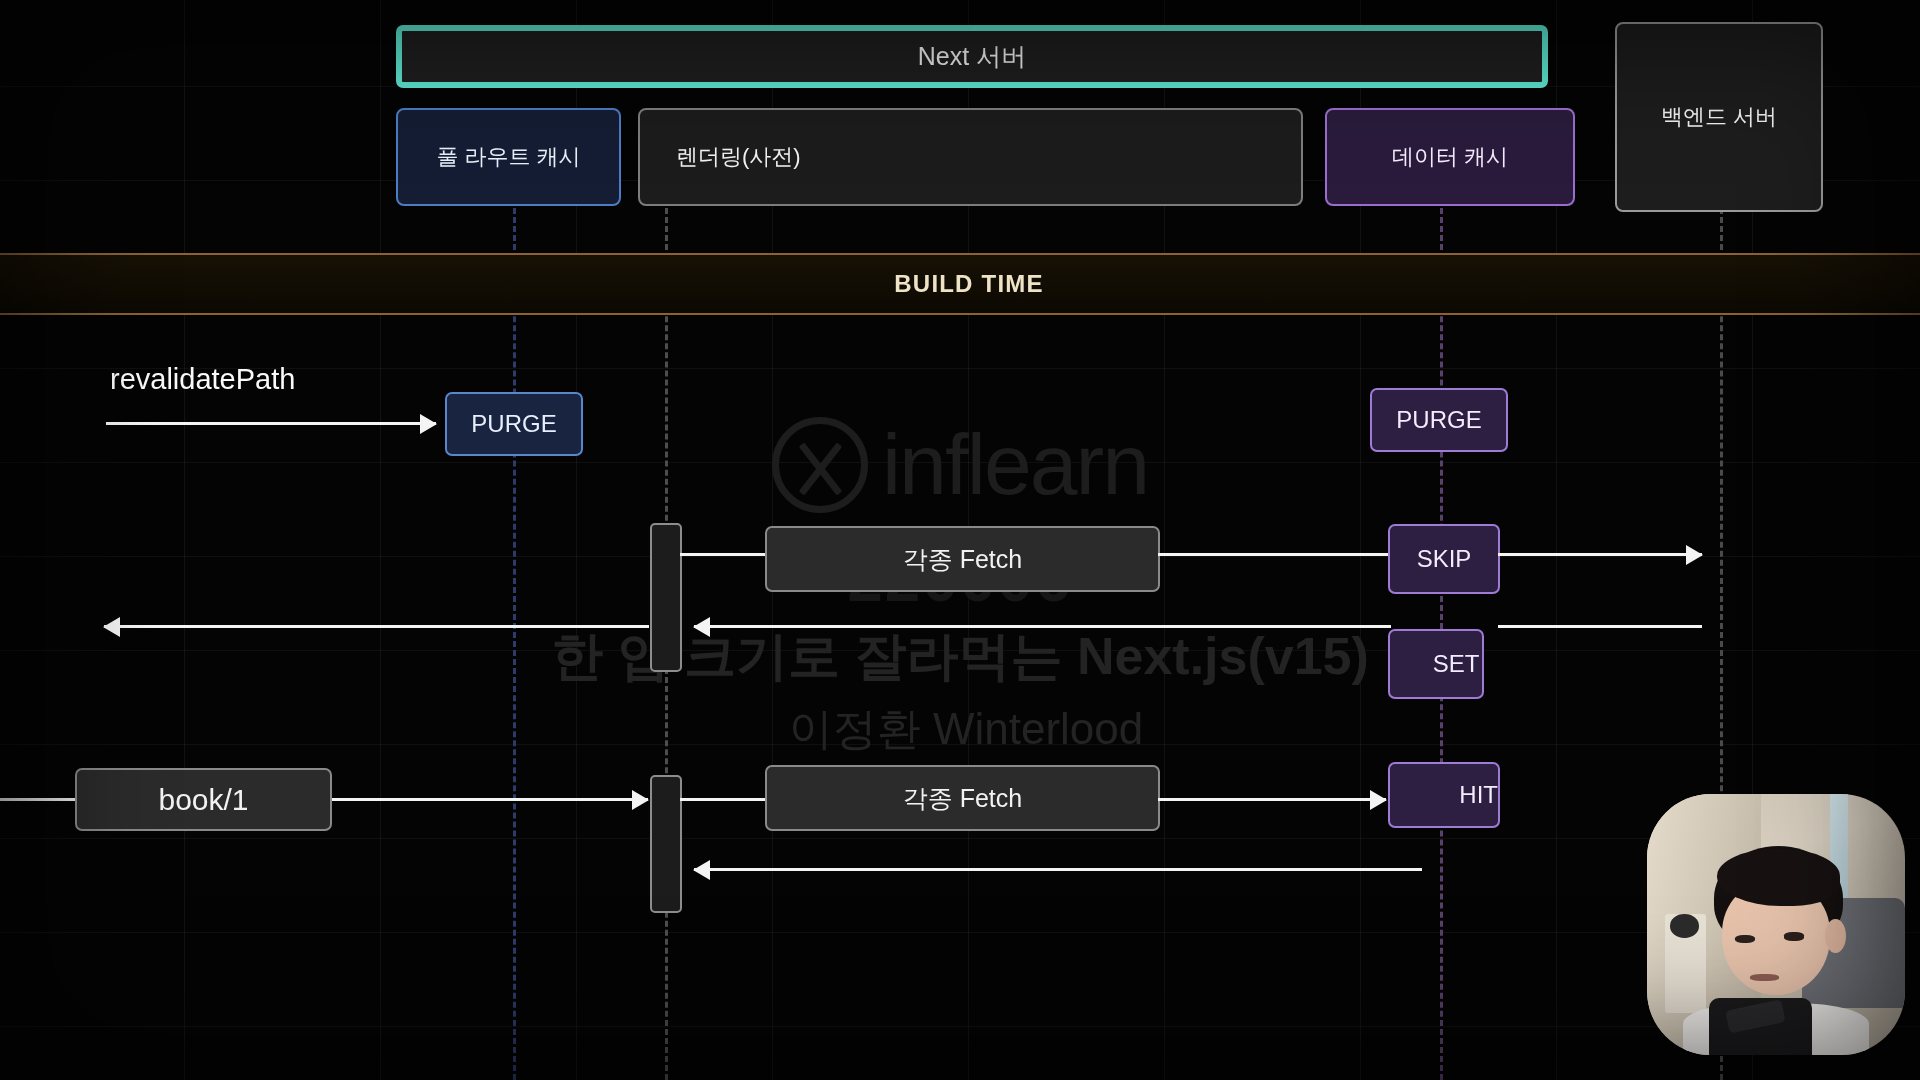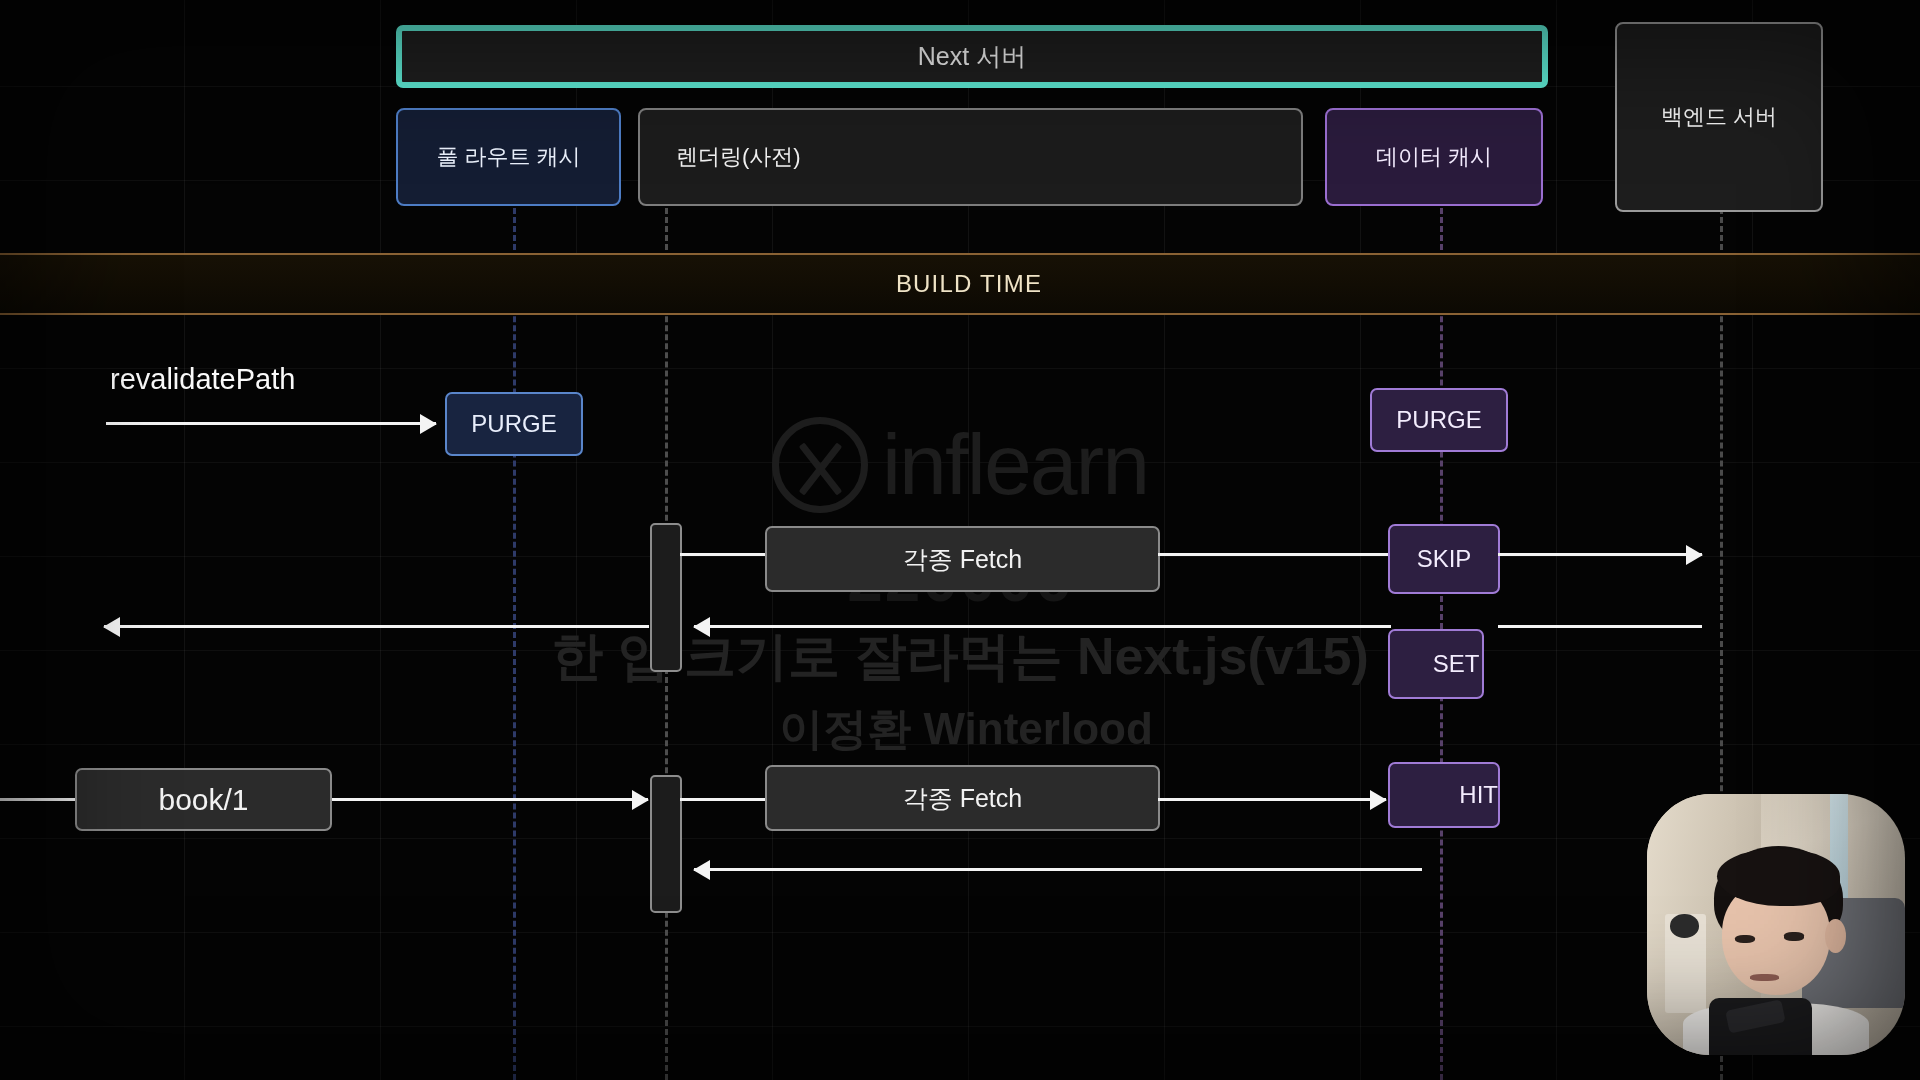--- a/index.html
+++ b/index.html
@@ -26,37 +26,37 @@
   .wm-logo-row { display:flex; align-items:center; justify-content:center; gap:14px; }
   .wm-mark { width:96px; height:96px; border-radius:50%; border:7px solid #1d1d1d; position:relative; }
   .wm-mark:before, .wm-mark:after {
     content:""; position:absolute; background:#1d1d1d; width:7px; height:62px; left:38px; top:14px; border-radius:2px;
   }
   .wm-mark:before { transform:rotate(38deg); }
   .wm-mark:after  { transform:rotate(-38deg); }
   .wm-word { font-size:86px; color:#1d1d1d; letter-spacing:-2px; font-weight:400; }
   .wm-num  { font-size:64px; color:#151515; font-weight:700; letter-spacing:2px; margin-top:28px; }
   .wm-title{ font-size:52px; color:#232323; font-weight:700; margin-top:6px; }
-  .wm-sub  { font-size:44px; color:#232323; font-weight:700; margin-top:8px;margin-left:12px; }
+  .wm-sub  { font-size:44px; color:#232323; font-weight:400; margin-top:8px;margin-left:12px; }
 
   
   .lifeline { position:absolute; width:0; border-left:3px dashed; top:190px; bottom:0; }
   .ll-blue   { border-color:#2e3a68; }
   .ll-gray   { border-color:#4d4d4d; }
   .ll-purple { border-color:#574069; }
   .ll-back   { border-color:#4a4a4a; }
 
   
   .buildband {
     position:absolute; left:0; right:0; top:253px; height:62px;
     background:linear-gradient(to bottom, #171105 0%, #120d04 50%, #0c0903 100%);
     border-top:2px solid #8a6234; border-bottom:2px solid #8a6234;
     display:flex; align-items:center; justify-content:center;
   }
-  .buildband span { color:#efe3c6; font-size:24px; font-weight:400; letter-spacing:1.2px;margin-left:18px; }
+  .buildband span { color:#efe3c6; font-size:24px; font-weight:700; letter-spacing:1.2px;margin-left:18px; }
 
   
   .hdr-next {
     position:absolute; left:396px; top:25px; width:1152px; height:63px;
     background:#1f1f1f; border:6px solid #5eead4; border-radius:7px;
     display:flex; align-items:center; justify-content:center;
   }
   .hdr-next span { color:#f2f2f2; font-size:25px; }
 
   .lane {
@@ -66,21 +66,21 @@
     left:396px; top:108px; width:225px; height:98px;
     background:#141d33; border:2.5px solid #4d7cc4;
   }
   .lane-fullroute span { color:#eaf0fb; font-size:22px; }
   .lane-render {
     left:638px; top:108px; width:665px; height:98px;
     background:#1c1c1c; border:2px solid #7d7d7d; justify-content:flex-start; padding-left:36px;
   }
   .lane-render span { color:#f2f2f2; font-size:22px; }
   .lane-datacache {
-    left:1325px; top:108px; width:218px; height:98px;
+    left:1325px; top:108px; width:250px; height:98px;
     background:#2a1b3c; border:2.5px solid #9a6ed0;
   }
   .lane-datacache span { color:#f4ecff; font-size:22px; }
   .lane-backend {
     left:1615px; top:22px; width:208px; height:190px;
     background:#1d1d1d; border:2px solid #9a9a9a;
   }
   .lane-backend span { color:#f2f2f2; font-size:22px; }
 
   

